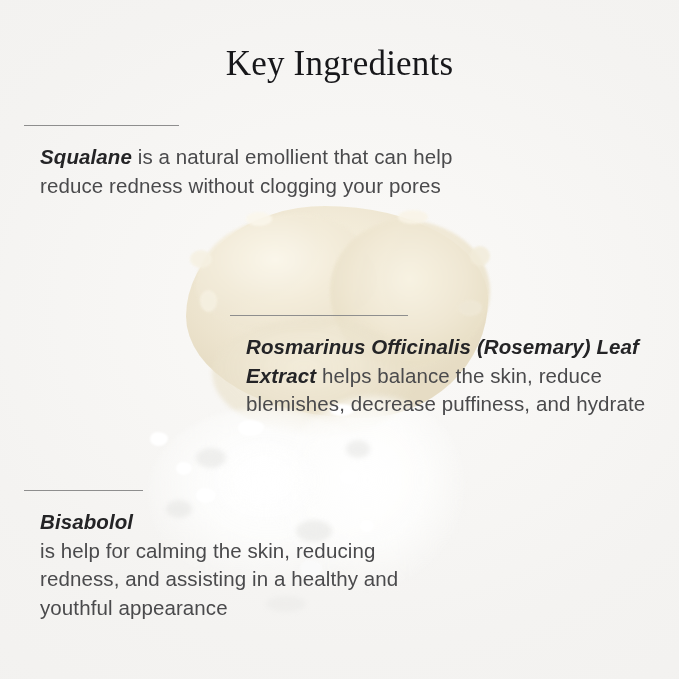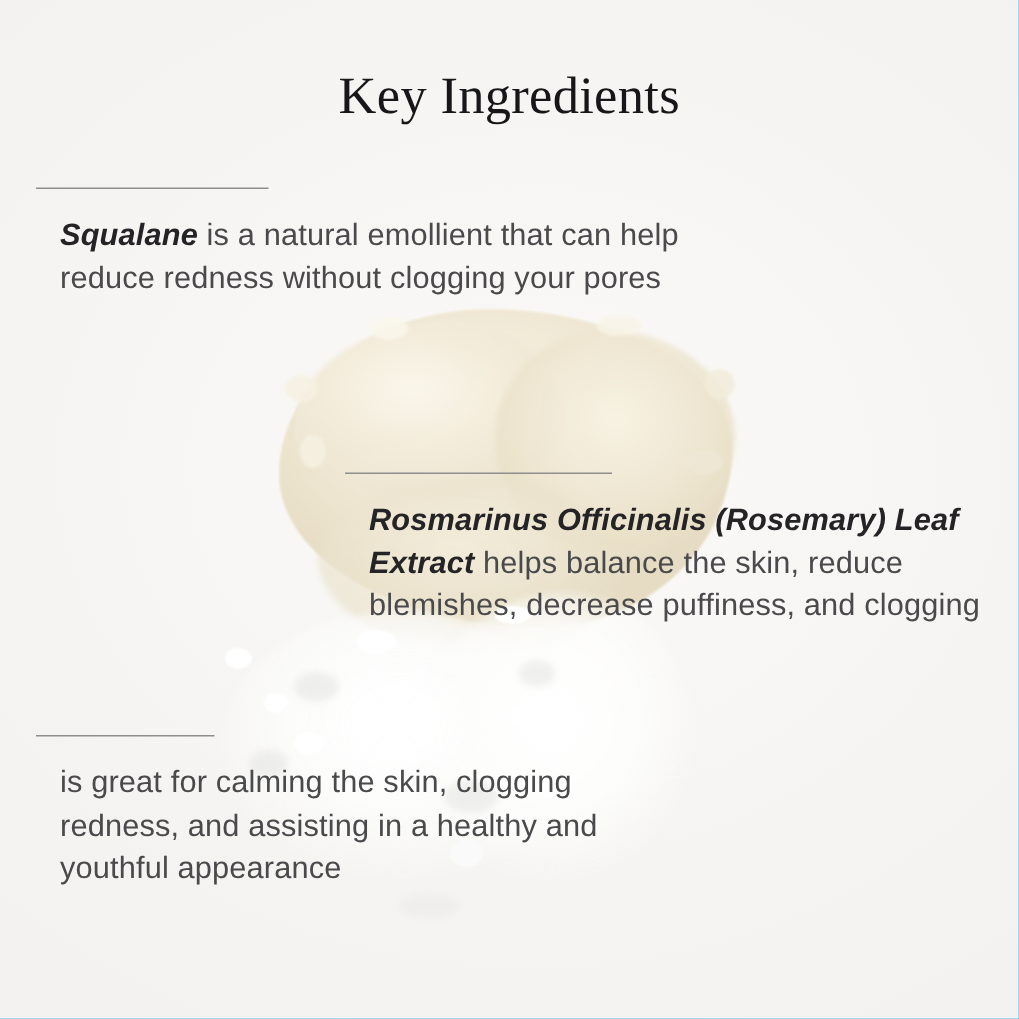--- a/index.html
+++ b/index.html
@@ -263,21 +263,22 @@
 
     <div class="rule r1"></div>
     <div class="rule r2"></div>
     <div class="rule r3"></div>
 
     <div class="block b1">
       <p><span class="ingredient-name">Squalane</span><span> is a natural emollient that can help reduce redness without clogging your pores</span></p>
     </div>
 
     <div class="block b2">
-      <p><span class="ingredient-name">Rosmarinus Officinalis (Rosemary) Leaf Extract</span><span> helps balance the skin, reduce blemishes, decrease puffiness, and clogging</span></p>
+      <p><span class="ingredient-name">Rosmarinus Officinalis (Rosemary) Leaf Extract</span><span> helps balance the skin, reduce blemishes, decrease puffiness, and hydrate</span></p>
     </div>
 
     <div class="block b3">
-      <p>is great for calming the skin, clogging redness, and assisting in a healthy and youthful appearance</p>
+      <p class="ingredient-name">Bisabolol</p>
+      <p>is help for calming the skin, reducing redness, and assisting in a healthy and youthful appearance</p>
     </div>
 
   </div>
 </div>
 
 </body></html>

